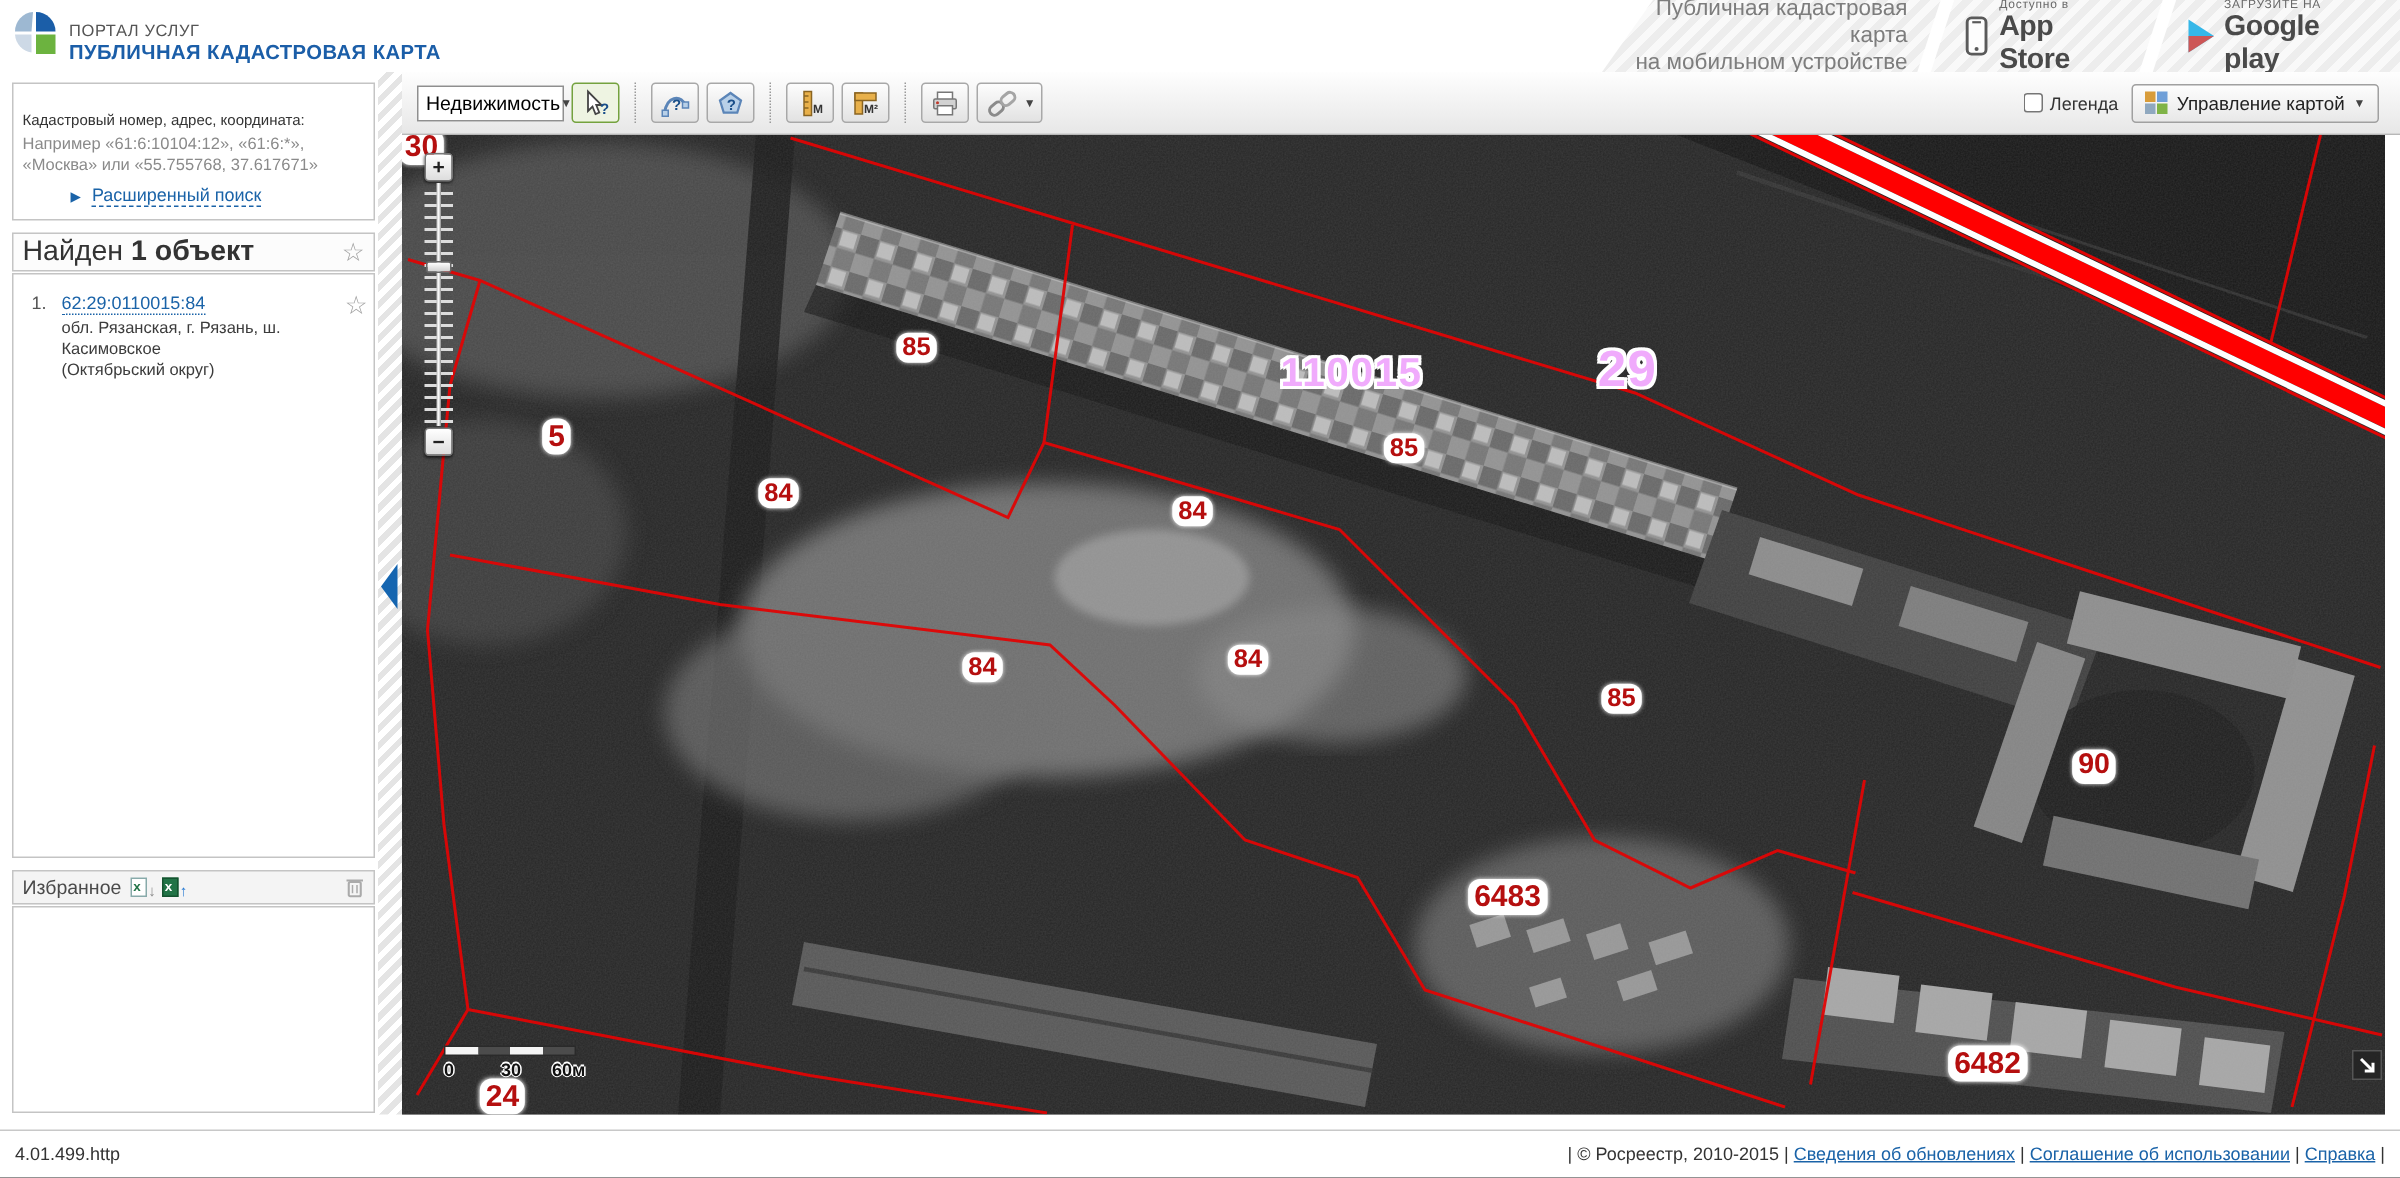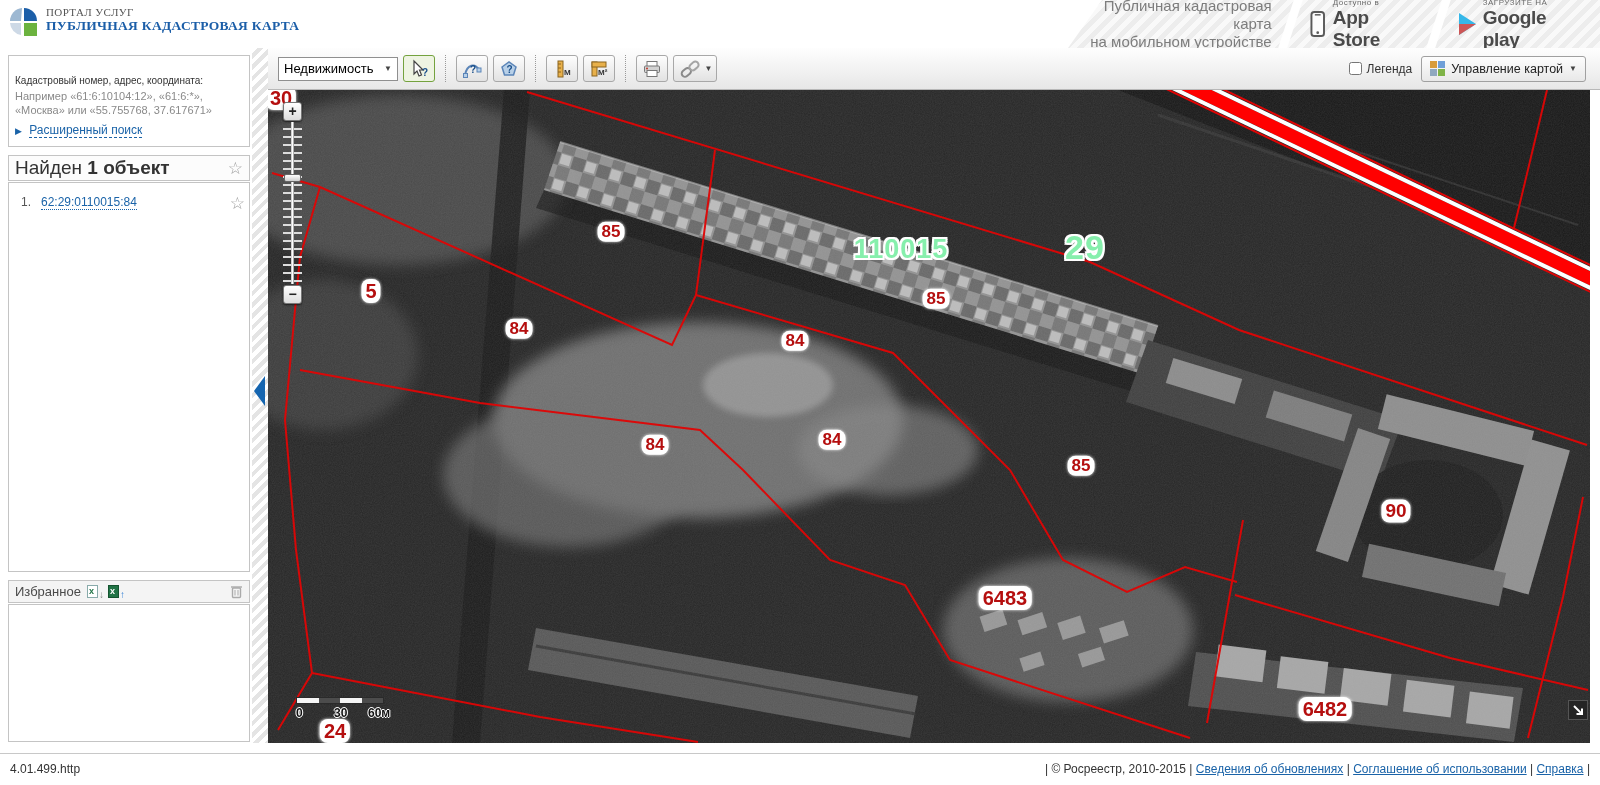--- a/index.html
+++ b/index.html
@@ -1,21 +1,21 @@
 <!DOCTYPE html>
 <html><head>
 <meta charset="utf-8">
 <style>
   * { margin:0; padding:0; box-sizing:border-box; }
   body { width:1600px; height:785px; font-family:"Liberation Sans", sans-serif; background:#fff; overflow:hidden; }
   .page { position:relative; width:1600px; height:785px; }
 
   
   .topbar { height:48px; display:flex; align-items:center; position:relative; background:#fff; }
-  .brand { display:flex; align-items:flex-start; gap:8px; padding-left:8px;font-family:Liberation Serif, serif; }
+  .brand { display:flex; align-items:flex-end; gap:8px; padding-left:8px; }
   .brand-text div:first-child { font-size:11px; color:#555; letter-spacing:.4px; }
   .brand-text div:last-child { font-size:13.5px; font-weight:bold; color:#1b5ea8; letter-spacing:.3px; }
   .mobile-band { position:absolute; right:0; top:0; height:48px; width:532px;
     background:repeating-linear-gradient(135deg,#ededed 0 5px,#f9f9f9 5px 10px);
     clip-path:polygon(34px 0,100% 0,100% 100%,0 100%);
     display:flex; align-items:center; justify-content:flex-end; }
   .promo { text-align:right; color:#7d7d7d; font-size:15px; line-height:18px; padding-right:14px; }
   .band-sep { width:9px; height:48px; background:#fff; transform:skewX(-18deg); }
   .store-badge { display:flex; align-items:center; gap:7px; padding:0 16px; height:48px; cursor:pointer; }
   .store-badge .txt .small { font-size:8px; color:#6a6a6a; letter-spacing:.5px; }
@@ -29,21 +29,21 @@
   .content { display:flex; height:695px; }
   .sidebar { width:252px; padding-top:7px; font-size:12px; color:#333; }
   .sbox { margin:0 2px 0 8px; border:1px solid #c4c4c4; background:#fff; }
   .search-panel { padding:7px 6px 9px 6px; }
   .search-label { font-size:10px; color:#333; white-space:nowrap;margin-top:12px; }
   .search-hint { font-size:11px; color:#8a8a8a; margin-top:3px; line-height:14px; }
   .search-row { display:flex; margin-top:8px; gap:6px; align-items:center; }
   .search-row input { width:152px; height:22px; border:1px solid #9a9a9a; padding:0 4px; font-size:12px; }
   .find-btn { width:64px; height:24px; background:linear-gradient(#2f87c7,#135f9e); color:#fff; border:1px solid #0f507f;
     font-weight:bold; font-size:13px; text-align:center; line-height:22px; cursor:pointer; }
-  .adv-link { margin-top:6px; font-size:12px; }
+  .adv-link { margin-top:6px; font-size:12px;margin-left:32px; }
   .adv-arrow { color:#1a63a8; font-size:9px; margin-right:4px; }
   a.dashed, .dashed { color:#1a63a8; border-bottom:1px dashed #1a63a8; cursor:pointer; text-decoration:none; }
   a.dotted, .dotted { color:#1a63a8; border-bottom:1px dotted #1a63a8; cursor:pointer; text-decoration:none; }
   .found-strip { margin-top:8px; height:26px; display:flex; align-items:center; padding:0 6px;
     background:#fcfcfc; }
   .found-strip .grow { flex:1; font-size:19px; }
   .star { color:#a0a0a0; font-size:17px; line-height:1; cursor:pointer; }
   .results-box { height:390px; margin-top:1px; padding:12px 4px 0 12px; }
   .res-item { display:flex; font-size:12px; }
   .res-idx { color:#555; width:20px; }
@@ -63,21 +63,21 @@
 
   .strip { width:16px; background:repeating-linear-gradient(135deg,#ffffff 0 4px,#e4e4e4 4px 8px); position:relative; }
   .collapse-arrow { position:absolute; left:2px; top:328px; width:0; height:0;
     border-top:15px solid transparent; border-bottom:15px solid transparent; border-right:11px solid #1565b0; cursor:pointer; }
 
   .main { flex:1; display:flex; flex-direction:column; }
 
   
   .toolbar { height:42px; border-bottom:1px solid #b8b8b8; background:linear-gradient(#fefefe,#e7e7e7);
     display:flex; align-items:center; padding:0 10px; gap:5px; }
-  .cat-select { width:120px; height:24px; border:1px solid #8f8f8f; background:#fff; display:flex; align-items:center;
+  .cat-select { width:98px; height:24px; border:1px solid #8f8f8f; background:#fff; display:flex; align-items:center;
     font-size:13px; padding:0 5px; cursor:pointer; }
   .cat-select .grow { flex:1; }
   .caret { font-size:8px; color:#444; }
   .tbtn { width:32px; height:27px; border:1px solid #a8a8a8; border-radius:3px; background:linear-gradient(#fdfdfd,#e2e2e2);
     display:flex; align-items:center; justify-content:center; cursor:pointer; }
   .tbtn.active { border:1px solid #74a23e; background:#eef4e2; }
   .tbtn.wide { width:44px; gap:3px; }
   .tb-sep { width:1px; height:27px; border-left:1px dotted #9a9a9a; margin:0 5px; }
   .tb-right { margin-left:auto; display:flex; align-items:center; gap:9px; padding-right:4px; }
   .legend-wrap { display:flex; align-items:center; gap:5px; font-size:12px; color:#333; }
@@ -89,21 +89,21 @@
   .grid-ic span:nth-child(3){background:#8fa8bf;} .grid-ic span:nth-child(4){background:#7fb347;}
 
   
   .map-row { flex:1; display:flex; }
   .map-wrap { position:relative; width:1322px; height:653px; overflow:hidden; background:#262626; cursor:crosshair; }
   .map-svg { position:absolute; left:0; top:0; }
   .labels-layer { position:absolute; left:0; top:0; width:100%; height:100%; }
   .maplabel { position:absolute; transform:translate(-50%,-50%); font-weight:bold; color:#b50f0f; white-space:nowrap; }
   .maplabel.pill { background:#fff; border-radius:8px; padding:0 4px; line-height:1.2;
     box-shadow:0 0 3px rgba(255,255,255,.95); }
-  .maplabel.halo { color:#86efac; text-shadow:-2px 0 #fff,2px 0 #fff,0 -2px #fff,0 2px #fff,
+  .maplabel.halo { color:#f0abfc; text-shadow:-2px 0 #fff,2px 0 #fff,0 -2px #fff,0 2px #fff,
     -2px -2px #fff,2px 2px #fff,-2px 2px #fff,2px -2px #fff; letter-spacing:1px; }
 
   .zoomctl { position:absolute; left:15px; top:12px; width:19px; }
   .zbtn { width:19px; height:19px; background:linear-gradient(#fff,#ddd); border:1px solid #777; border-radius:3px;
     text-align:center; font-weight:bold; font-size:14px; line-height:17px; color:#222; cursor:pointer;
     box-shadow:0 1px 2px rgba(0,0,0,.6); }
   .ztrack { position:relative; width:19px; height:162px; margin:1px 0;
     background:repeating-linear-gradient(to bottom, transparent 0 6px, #dcdcdc 6px 8px); }
   .ztrack:before { content:""; position:absolute; left:8px; top:0; bottom:0; width:3px;
     background:linear-gradient(90deg,#bbb,#fff,#888); }
@@ -197,20 +197,24 @@
           <b>1 объект</b>
         </div>
         <span class="star">☆</span>
       </div>
 
       <div class="sbox results-box">
         <div class="res-item">
           <div class="res-idx">1.</div>
           <div class="res-body">
             <span class="dotted">62:29:0110015:84</span>
+            <div class="res-addr">
+              <div>обл. Рязанская, г. Рязань, ш. Касимовское</div>
+              <div>(Октябрьский округ)</div>
+            </div>
           </div>
           <span class="star">☆</span>
         </div>
       </div>
 
       <div class="sbox fav-strip">
         <span class="fav-title">Избранное</span>
         <span class="xls-ic">
           <span class="pg"></span>
             <span class="x">x</span>

